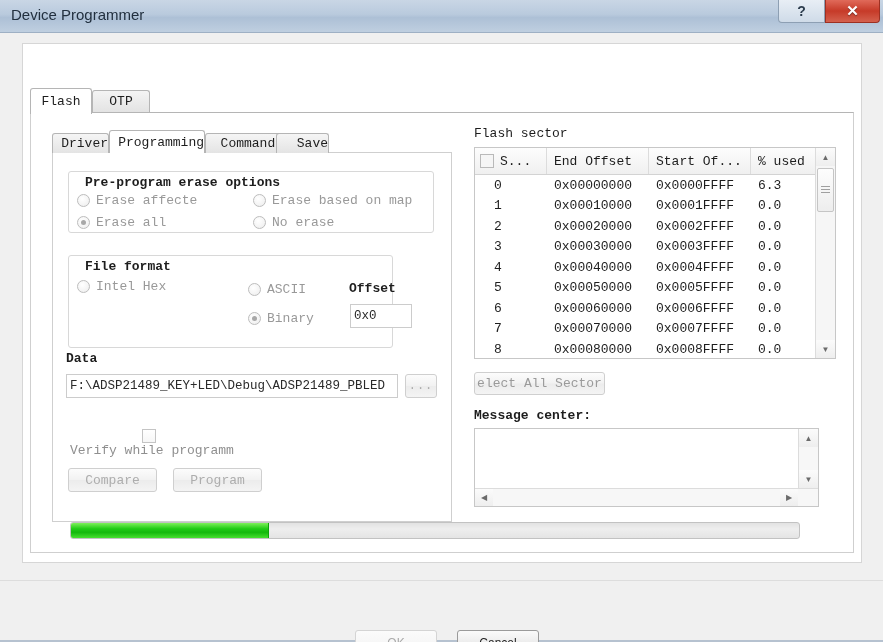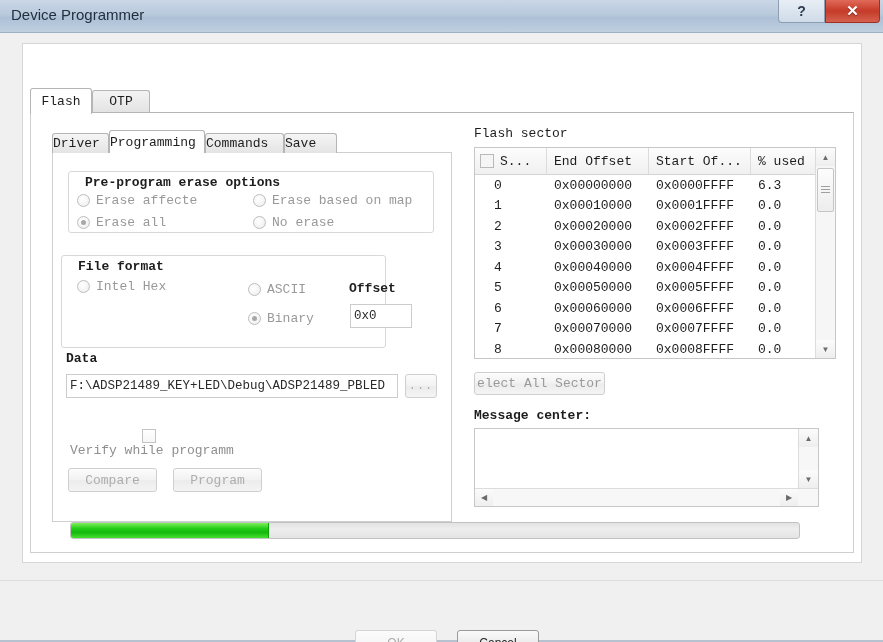--- a/index.html
+++ b/index.html
@@ -144,41 +144,41 @@
     height: 22px;
   }
   .itab {
     position: absolute;
     box-sizing: border-box;
     font-family: "Liberation Mono", monospace;
     font-size: 13px;
     color: #1d1d1d;
     display: flex;
     align-items: center;
-    justify-content: flex-start;
+    justify-content: flex-end;
     border: 1px solid #b5b5b5;
     border-bottom: none;
     border-top-left-radius: 3px;
     border-top-right-radius: 3px;
     white-space: nowrap;
   }
   .itab.active {
     background: #ffffff;
     top: 0; height: 23px;
     z-index: 3;
   }
   .itab.inactive {
     background: linear-gradient(to bottom, #f5f5f5 0%, #e4e4e4 100%);
     top: 3px; height: 20px;
     z-index: 1;
   }
   .itab-driver  { left: 0;   width: 57px; }
   .itab-prog    { left: 57px; width: 96px; }
   .itab-cmd     { left: 153px; width: 79px; }
-  .itab-save    { left: 232px; width: 53px; }
+  .itab-save    { left: 224px; width: 53px; }
 
   
   .itab-body {
     position: absolute;
     left: 52px; top: 119px;
     width: 400px; height: 370px;
     background: #ffffff;
     border: 1px solid #cfcfcf;
     box-sizing: border-box;
   }
@@ -197,21 +197,21 @@
     background: #ffffff;
     padding: 0 4px;
     font-family: "Liberation Mono", monospace;
     font-size: 13px;
     font-weight: bold;
     color: #1d1d1d;
     white-space: nowrap;
     margin-top: 12px;
   }
   .gb-erase   { left: 68px; top: 138px; width: 366px; height: 62px; }
-  .gb-format  { left: 61px; top: 222px; width: 325px; height: 93px; }
+  .gb-format  { left: 68px; top: 222px; width: 325px; height: 93px; }
 
   
   .radio-row {
     position: absolute;
     display: flex;
     align-items: center;
     white-space: nowrap;
   }
   .radio {
     width: 13px; height: 13px;

